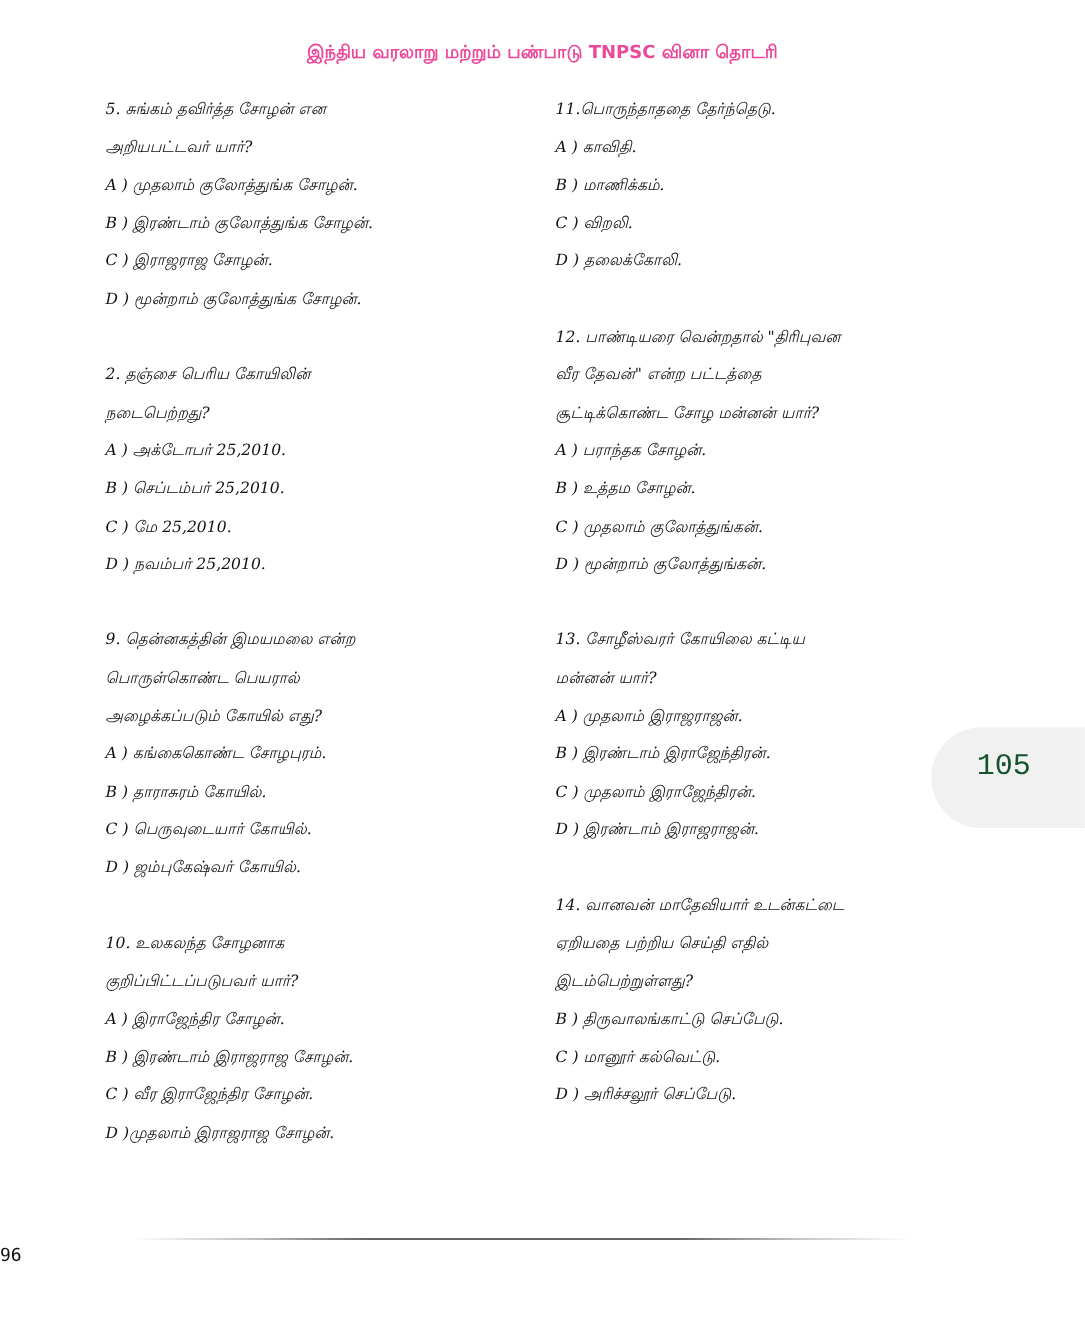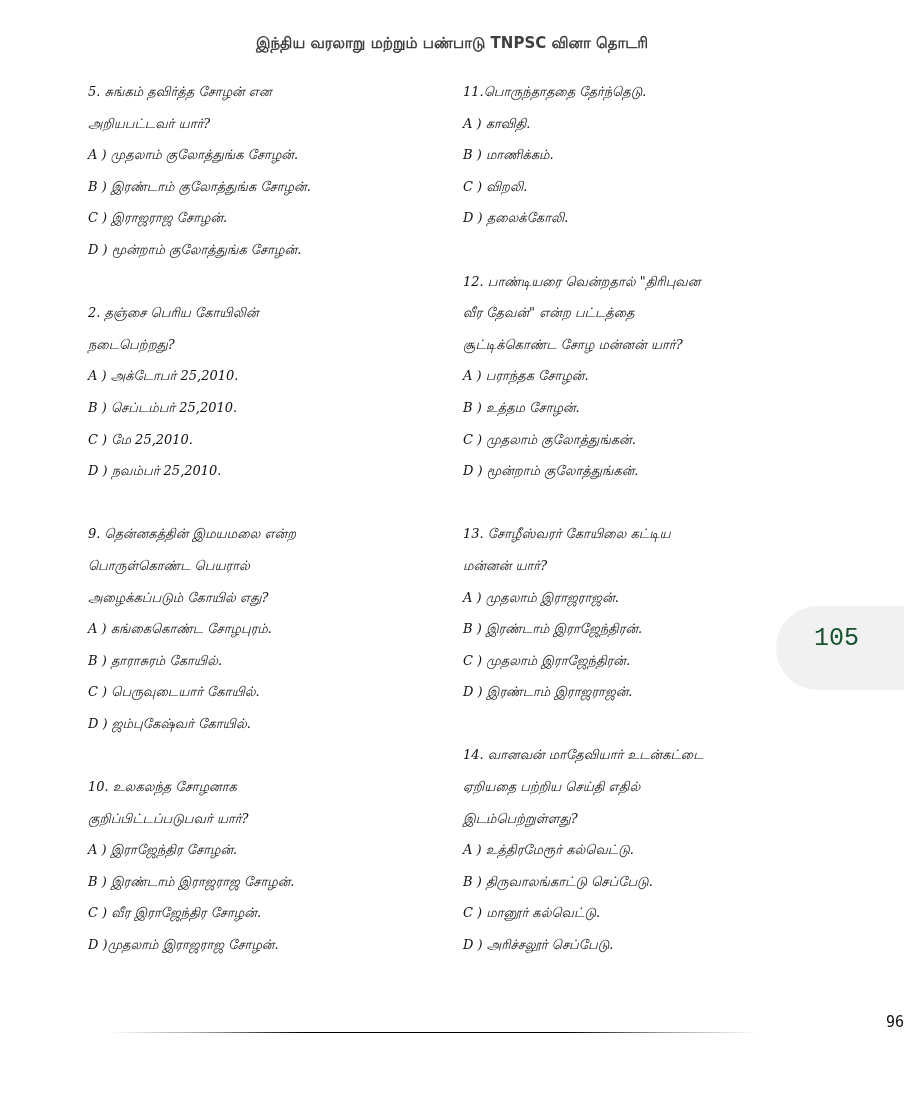--- a/index.html
+++ b/index.html
@@ -2,21 +2,21 @@
 <html><head>
 <meta charset="utf-8">
 <style>
   html, body { margin: 0; padding: 0; }
   body {
     width: 904px; height: 1106px; background: #ffffff; position: relative; overflow: hidden;
     font-family: "DejaVu Sans", sans-serif; color: #111111;
   }
   .page-title {
     position: absolute; top: 34px; left: 0; width: 904px; text-align: center;
-    font-size: 15px; font-weight: bold; color: #404040;
+    font-size: 15px; font-weight: bold; color: #ec4899;
   }
   .col { position: absolute; top: 76px; }
   .col.left { left: 88px; width: 340px; }
   .col.right { left: 463px; width: 330px; }
   .line {
     font-family: "DejaVu Serif", serif; font-style: italic;
     font-size: 13px; height: 31.6px; line-height: 31.6px; white-space: nowrap; color: #111;
   }
   .gap { height: 31.6px; }
   .page-tab {
@@ -25,21 +25,21 @@
   }
   .page-tab span {
     position: absolute; left: 38px; top: 18px; font-family: Liberation Mono, monospace;
     font-size: 25px; color: #14532d;
   }
   .footer-rule {
     position: absolute; left: 110px; top: 1032px; width: 650px; height: 1px;
     background: linear-gradient(to right, rgba(0,0,0,0) 0%, #999 15%, #000 30%, #000 70%, #999 85%, rgba(0,0,0,0) 100%);
   }
   .page-number {
-    position: absolute; top: 1013px; left: 0; width: 904px; text-align: right;
+    position: absolute; top: 1037px; left: 0; width: 904px; text-align: left;
     font-family: "DejaVu Sans Mono", monospace; font-size: 15px; color: #111;
   }
 </style>
 </head>
 <body>
 
 <div class="page-title">இந்திய வரலாறு மற்றும் பண்பாடு TNPSC வினா தொடரி</div>
 
 <div class="col left">
 
@@ -113,21 +113,20 @@
     <div class="line">B ) இரண்டாம் இராஜேந்திரன்.</div>
     <div class="line">C ) முதலாம் இராஜேந்திரன்.</div>
     <div class="line">D ) இரண்டாம் இராஜராஜன்.</div>
   </div>
   <div class="gap"></div>
 
   <div>
     <div class="line">14. வானவன் மாதேவியார் உடன்கட்டை</div>
     <div class="line">ஏறியதை பற்றிய செய்தி எதில்</div>
     <div class="line">இடம்பெற்றுள்ளது?</div>
-    <div class="line">A ) உத்திரமேரூர் கல்வெட்டு.</div>
     <div class="line">B ) திருவாலங்காட்டு செப்பேடு.</div>
     <div class="line">C ) மானூர் கல்வெட்டு.</div>
     <div class="line">D ) அரிச்சலூர் செப்பேடு.</div>
   </div>
 </div>
 
 <div class="page-tab">
   <span>105</span>
 </div>
 

